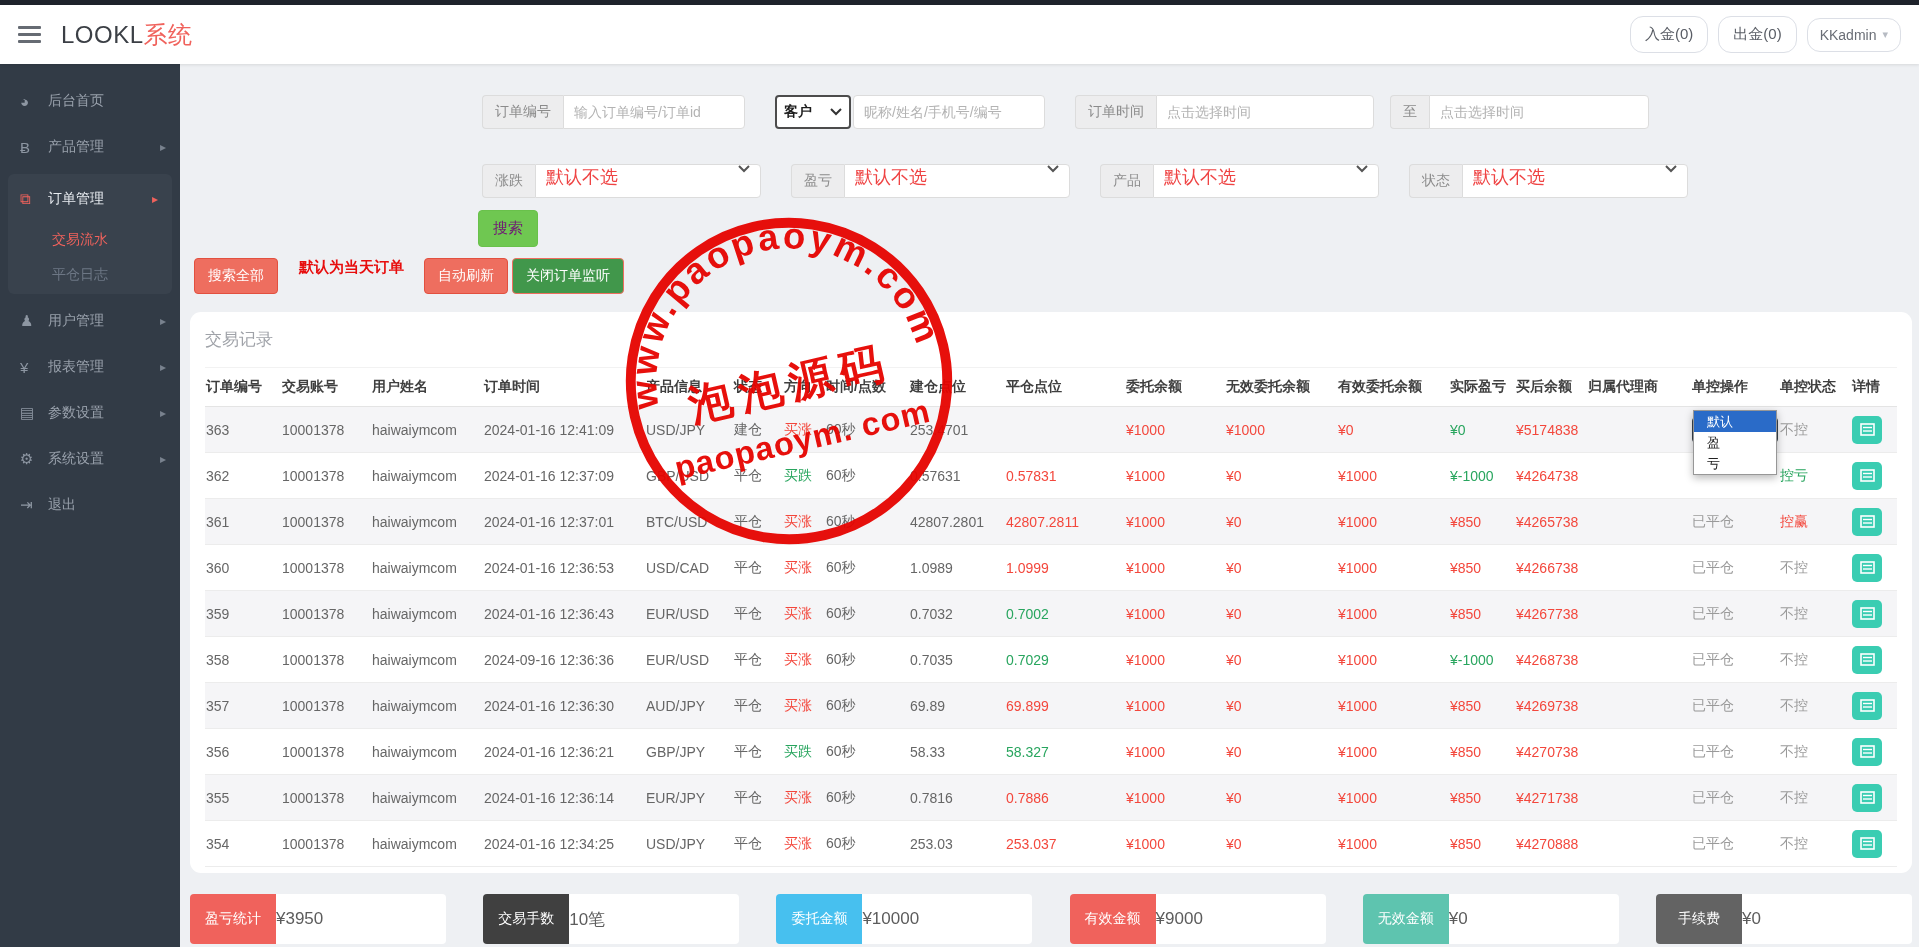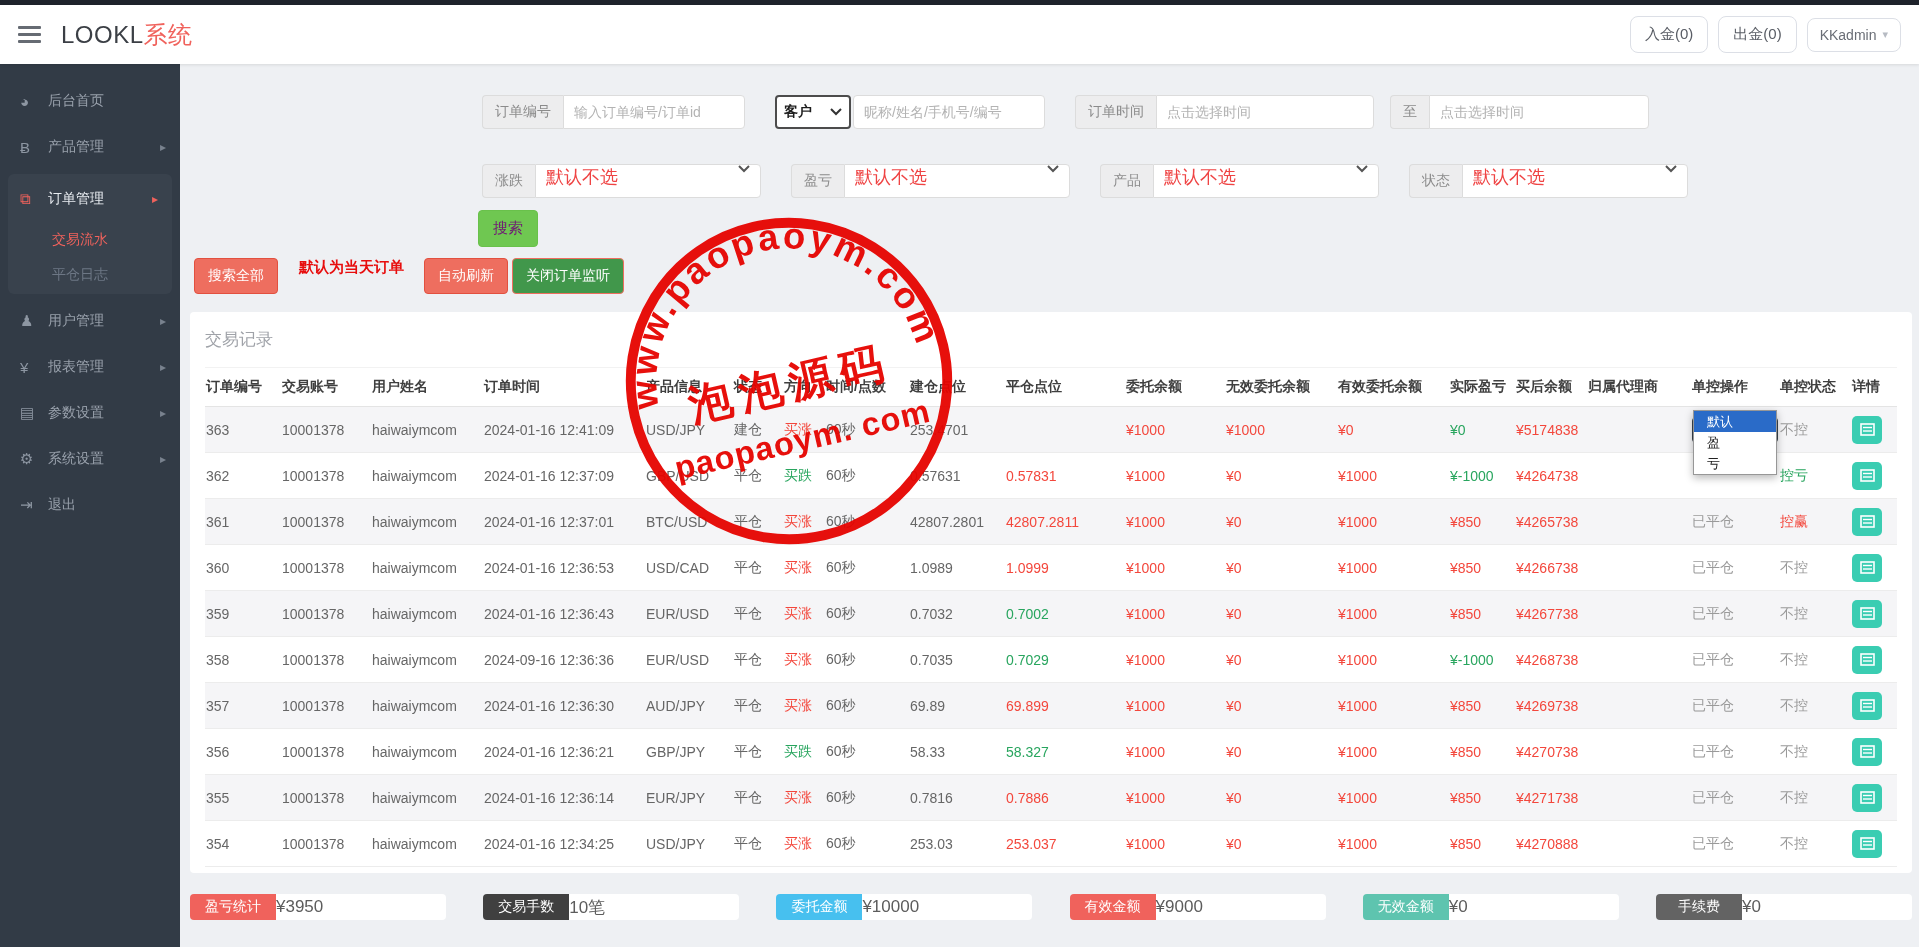--- a/index.html
+++ b/index.html
@@ -11,21 +11,21 @@
   
   .topline{height:5px;background:#1e232b}
   
   .header{height:59px;background:#fff;display:flex;align-items:center;padding:0 18px;
     box-shadow:0 1px 3px rgba(0,0,0,.10);position:relative;z-index:20}
   .burger{width:23px;display:flex;flex-direction:column;gap:4px;cursor:pointer}
   .burger i{height:3px;background:#666b73;border-radius:1px}
   .brand{margin-left:20px;font-size:24px;color:#3b3f45;letter-spacing:.5px}
   .brand .accent{color:#f0625c}
   .header-right{margin-left:auto;display:flex;align-items:center;gap:10px}
-  .hbtn{border:1px solid #dcdfe6;border-radius:8px;background:#fff;padding:8px 14px;
+  .hbtn{border:1px solid #dcdfe6;border-radius:13px;background:#fff;padding:8px 14px;
     font-size:15px;color:#595d65;cursor:pointer;display:flex;align-items:center;gap:6px}
   .hbtn.user{font-size:14px;color:#6a6e76;padding:8px 12px}
   .hbtn .caret{color:#b7bbc3;font-size:11px}
   
   .layout{display:flex;height:883px}
   .sidebar{width:180px;flex:none;background:#323b46;padding-top:14px;box-sizing:border-box}
   .menu-item{height:46px;display:flex;align-items:center;padding:0 14px 0 20px;
     color:#99a1ac;font-size:14px;cursor:pointer}
   .mi-icon{width:24px;font-size:15px;color:#8d96a2;text-align:left}
   .mi-label{flex:1;margin-left:4px}
@@ -57,21 +57,21 @@
   
   .search-btn{margin-left:288px;margin-top:12px;background:#6fc751;color:#701a75;border:1px solid #69c14b;
     border-radius:4px;font-size:15px;padding:8px 14px;cursor:pointer;display:block}
   .action-row{display:flex;align-items:flex-start;margin-left:4px;margin-top:11px}
   .btn-salmon{background:#ee6e5f;border:1px solid #e2503f;color:#fff;border-radius:4px;
     font-size:14px;padding:8px 13px;cursor:pointer}
   .note-red{color:#e70d0d;font-weight:bold;font-size:15px;margin:0 20px 0 21px;cursor:pointer}
   .btn-darkgreen{background:#41974b;border:1px solid #ee6e5f;color:#fff;border-radius:4px;
     font-size:14px;padding:8px 13px;cursor:pointer;margin-left:4px}
   
-  .card{background:#fff;margin-top:18px;border-radius:4px;padding:0 15px 6px 15px}
+  .card{background:#fff;margin-top:18px;border-radius:11px;padding:0 15px 6px 15px}
   .card-title{height:55px;display:flex;align-items:center;color:#9fa2a8;font-size:17px}
   table{width:100%;border-collapse:collapse;table-layout:fixed}
   thead td{border-top:1px solid #f2f2f2;border-bottom:1px solid #e4e4e4;height:36px;color:#3f3f3f;
     font-weight:bold;font-size:14px;white-space:nowrap;overflow:hidden}
   tbody td{height:43px;border-bottom:1px solid #ececec;font-size:14px;color:#666;
     white-space:nowrap;overflow:hidden;padding-right:4px}
   tr.stripe{background:#f5f5f7}
   .c-red{color:#f3473c}
   .c-green{color:#28a55e}
   .c-gray{color:#9a9a9a}
@@ -79,21 +79,21 @@
     display:flex;align-items:center;justify-content:center;cursor:pointer}
   .mini-select{width:86px;height:28px;box-sizing:border-box;border:1px solid #39434d;border-radius:5px;
     background:#fff;display:flex;align-items:center;justify-content:space-between;padding:0 8px;
     color:#333;cursor:pointer;font-size:14px}
   .dd-list{position:absolute;background:#fff;border:1px solid #979797;
     box-shadow:0 3px 8px rgba(0,0,0,.28);z-index:60}
   .dd-item{height:21px;line-height:21px;padding-left:13px;font-size:13px;color:#222;cursor:pointer}
   .dd-item.sel{background:#2a6bc8;color:#fff}
   
   .summary{display:flex;justify-content:space-between;margin-top:21px;height:34px}
-  .sum-group{display:flex;height:26px}
+  .sum-group{display:flex;height:50px}
   .sum-label{width:86px;display:flex;align-items:center;justify-content:center;color:#fff;
     font-size:14px;border-radius:4px 0 0 4px;white-space:nowrap}
   .sum-value{width:170px;background:#fff;border-radius:0 4px 4px 0;display:flex;align-items:center;
     font-size:17px;color:#5c5c5c;box-sizing:border-box}
   
   .stamp{position:absolute;left:611px;top:203px;width:356px;height:356px;z-index:50;
     pointer-events:none;opacity:.95}
 </style>
 </head>
 <body>

